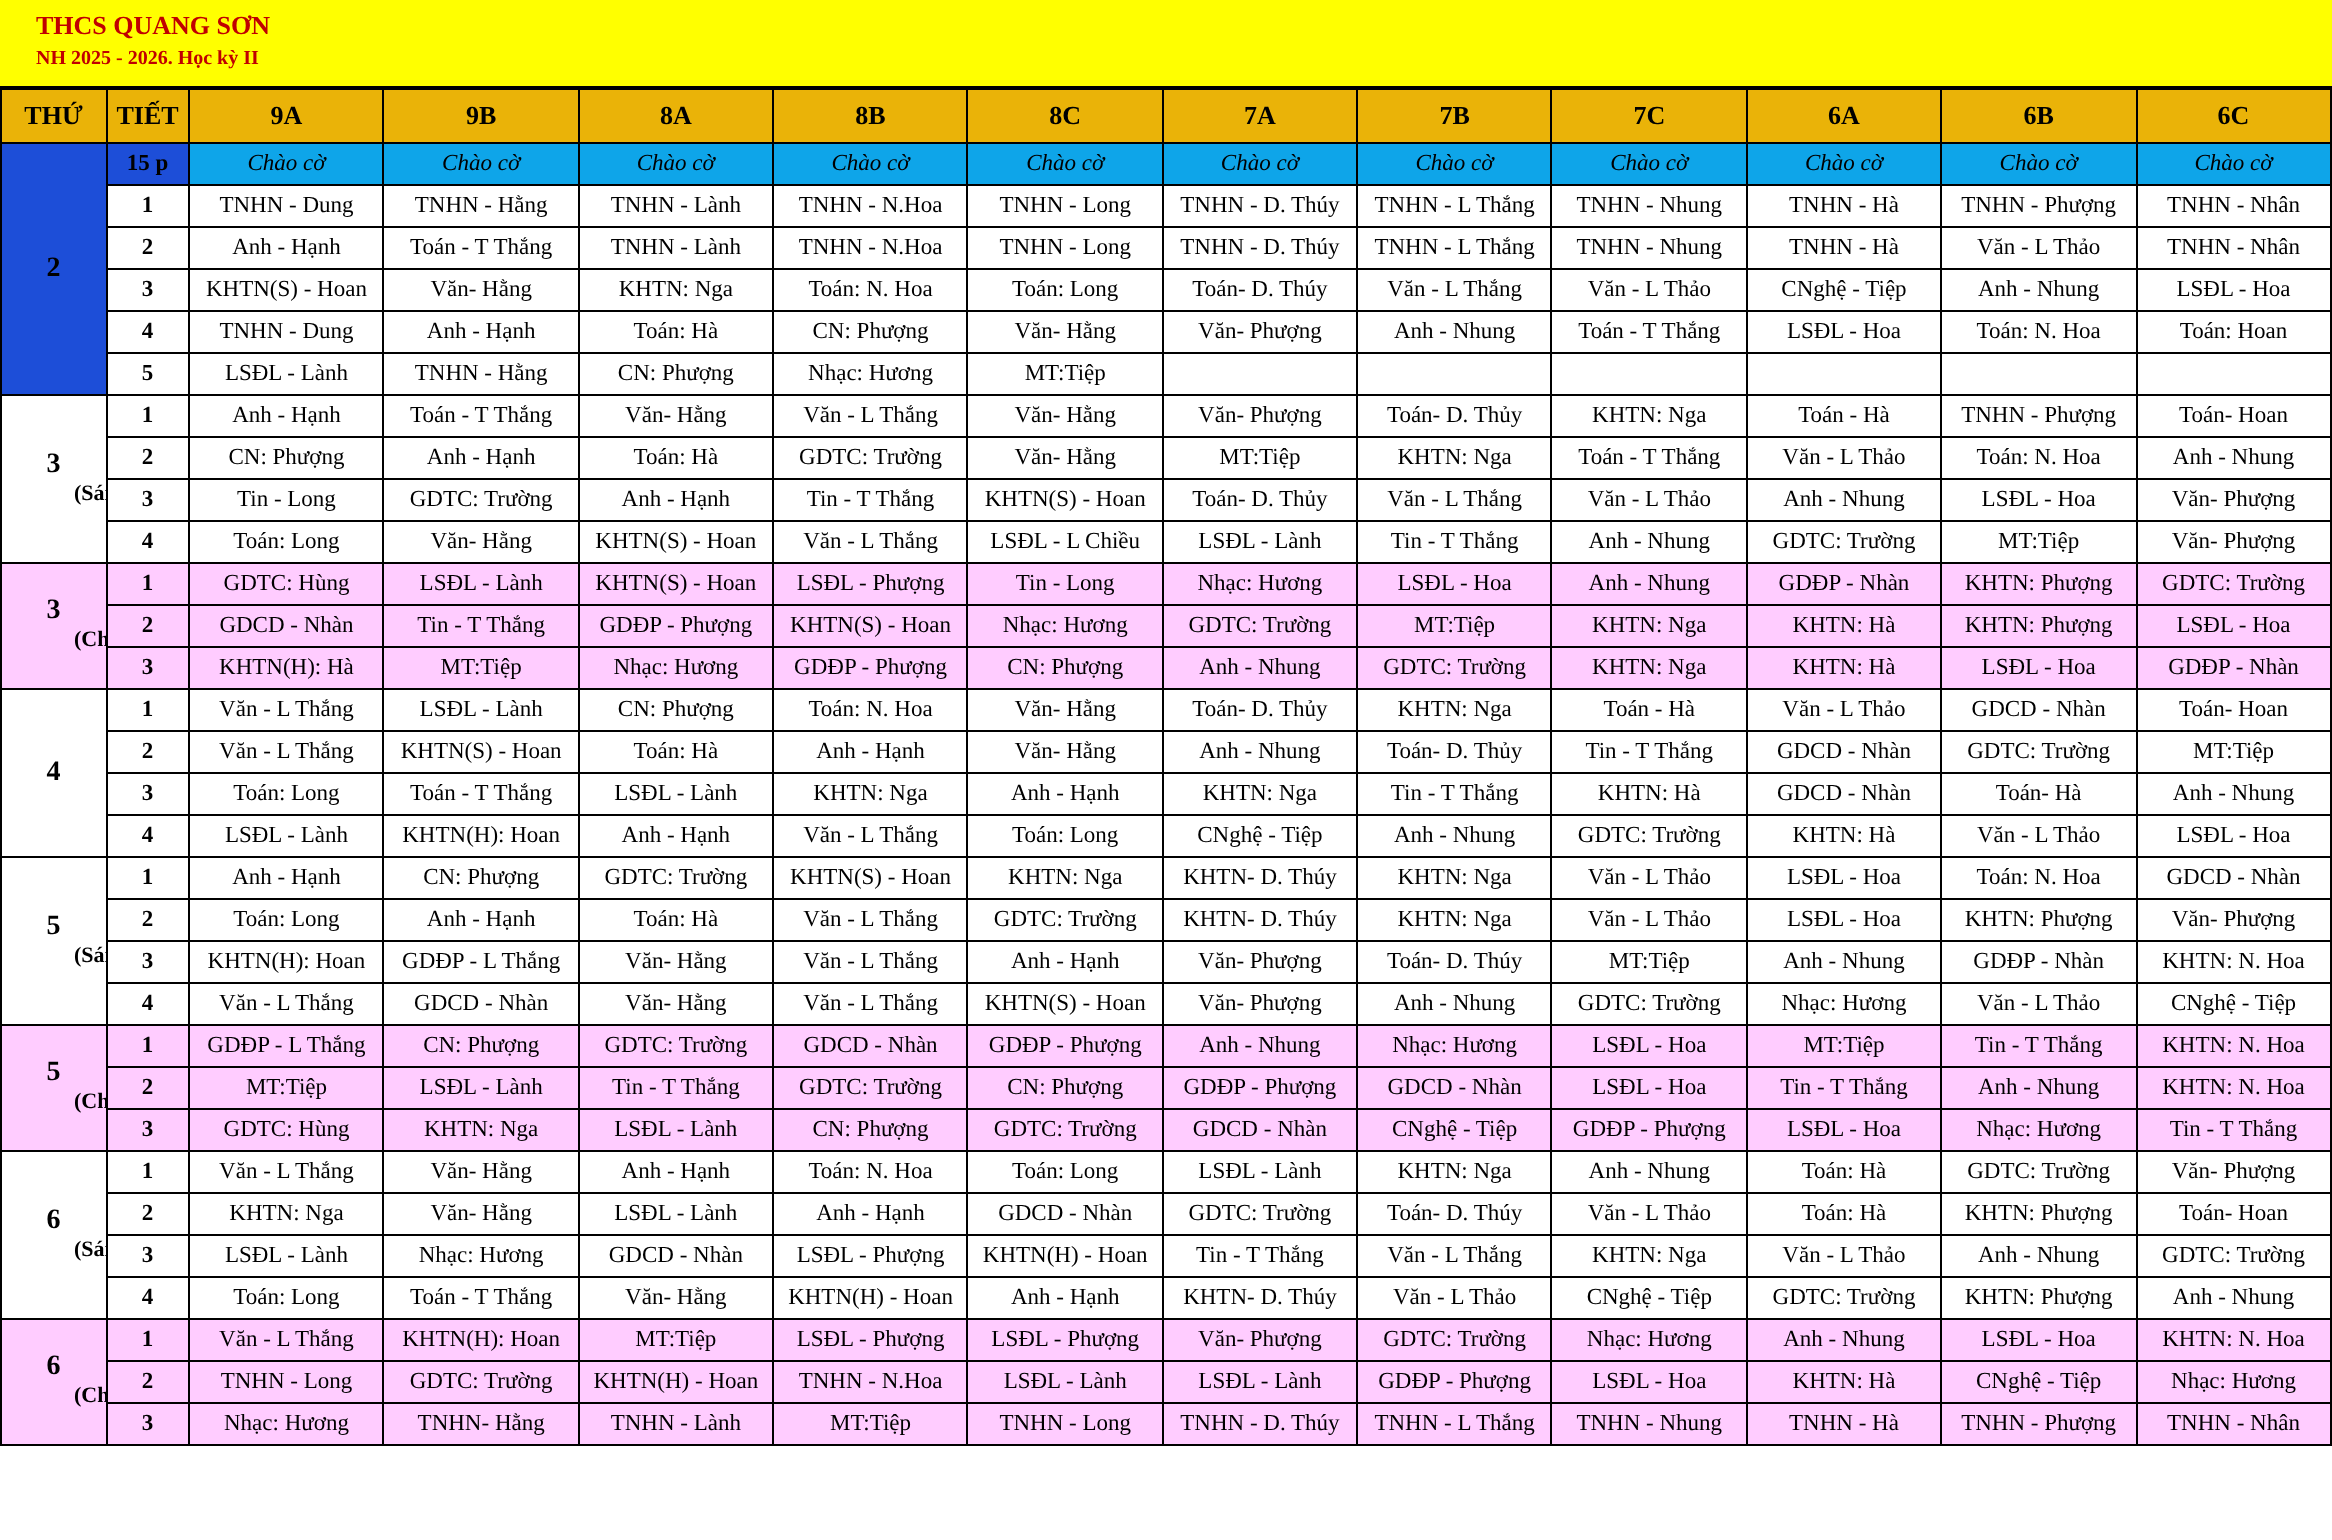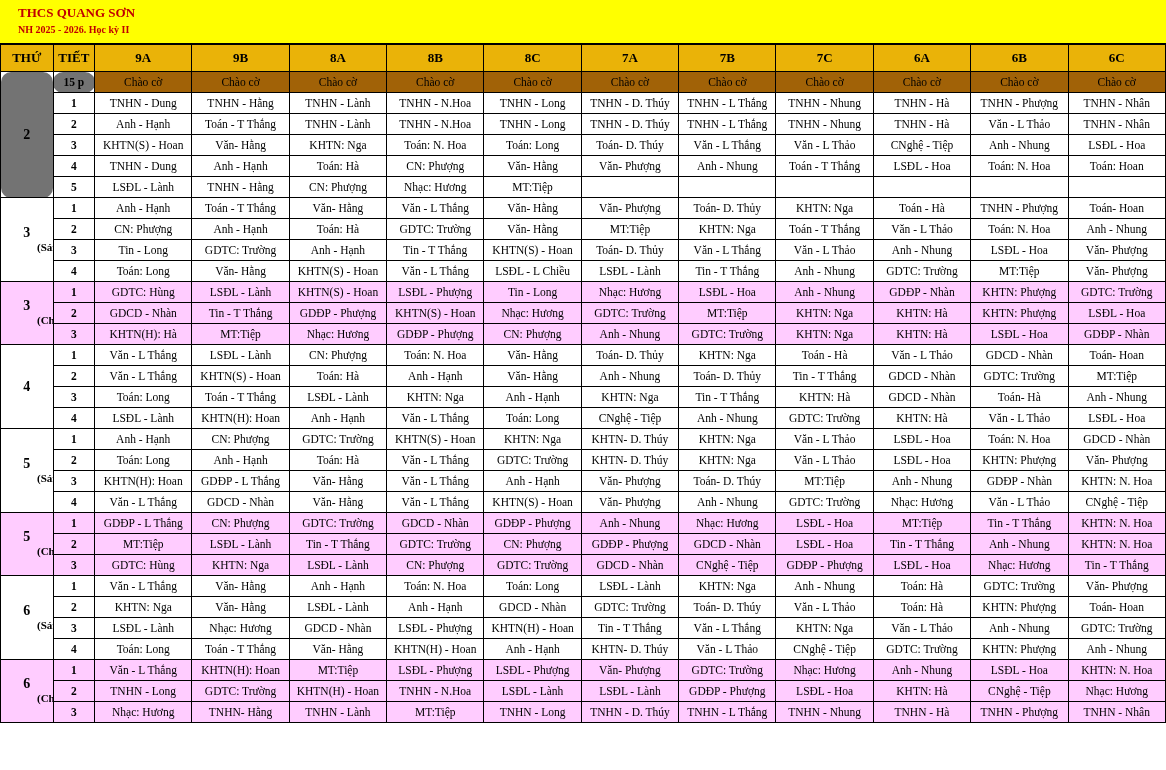--- a/index.html
+++ b/index.html
@@ -56,22 +56,22 @@
   .col-thu{width:48px;}
   .col-tiet{width:38px;}
   .col-cls{width:89px;}
 
   td.thu{font-weight:bold;font-size:14px;}
   td.tiet{font-weight:bold;font-size:11.5px;}
   td.tiet-15{font-style:italic;font-weight:bold;}
 
   tr.pink td{background:#ffccff;}
   tr.pink td.thu,tr.pink td.tiet{background:#ffccff;}
-  tr.chaoco td{background:#a16207;}
-  tr.chaoco td.thu,tr.chaoco td.tiet{background:#737373;font-style:normal;border-radius:10px;}
+  tr.chaoco td{background:#0ea5e9;font-style:italic;}
+  tr.chaoco td.thu,tr.chaoco td.tiet{background:#1d4ed8;font-style:normal;}
   td.empty{background:#ffffff;}
 
   .thu-cell{line-height:14px;}
   .thu-cell .sub{font-size:11px;font-weight:bold;margin-left:36px;}
 </style>
 </head>
 <body>
 
 <div class="sheet">
 

